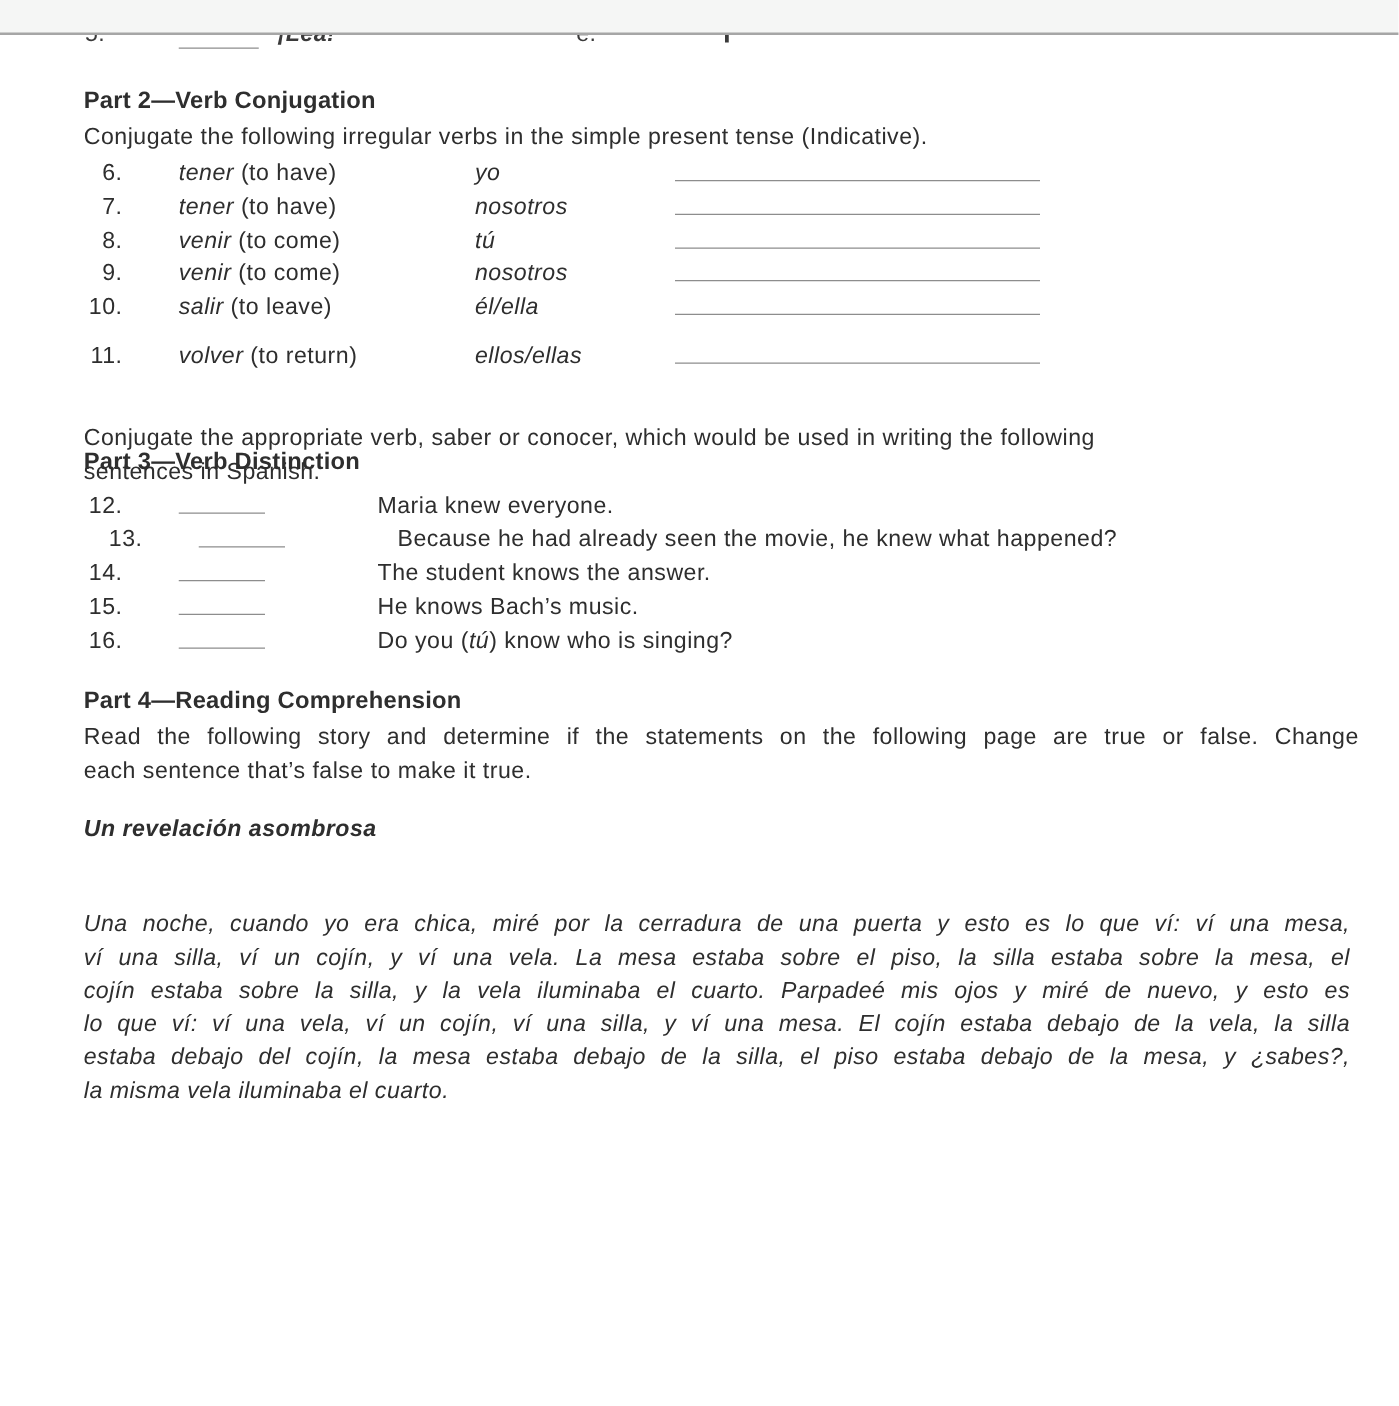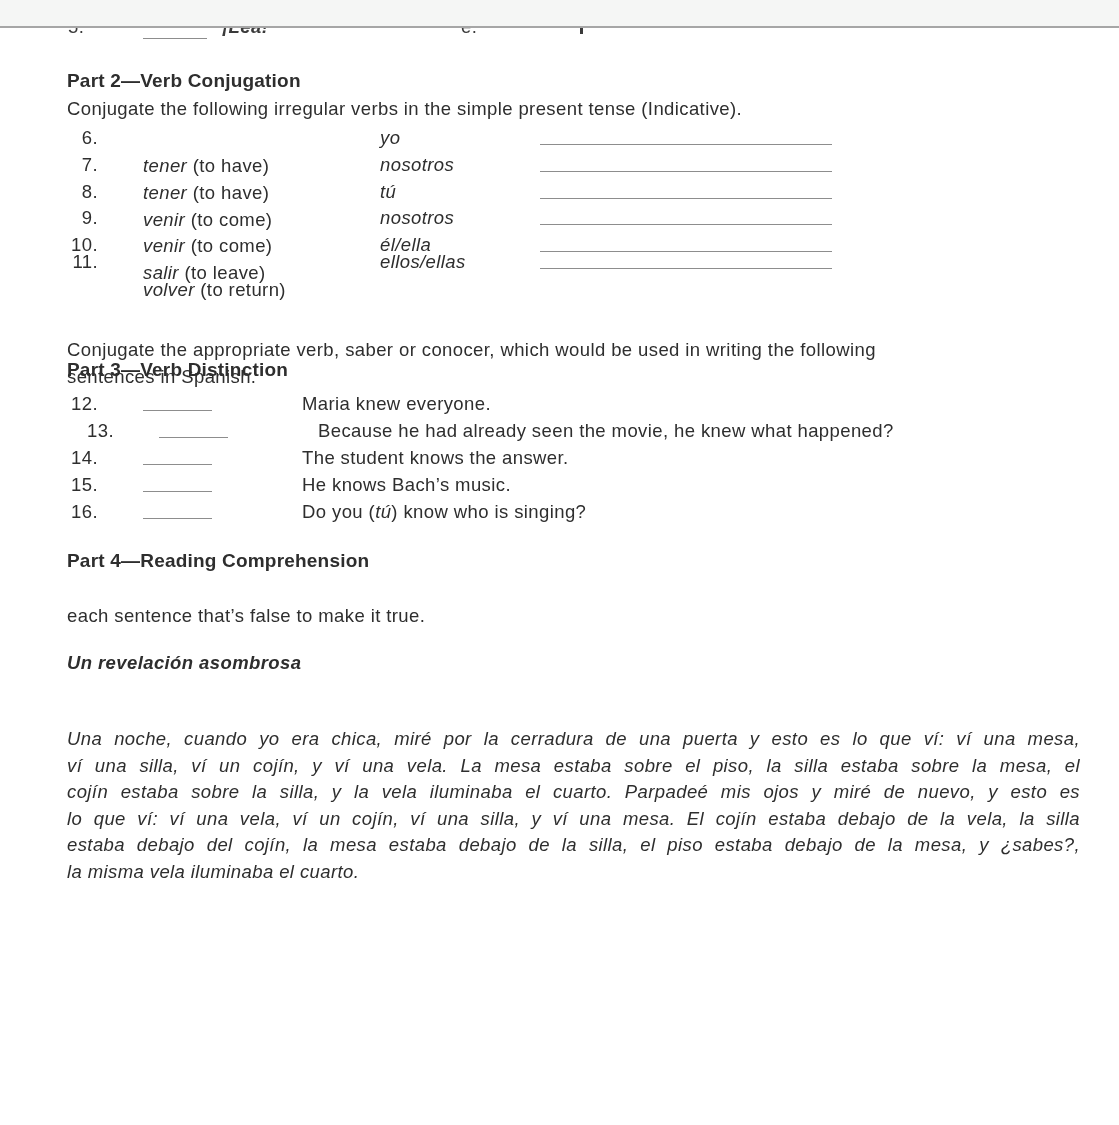--- a/index.html
+++ b/index.html
@@ -18,21 +18,21 @@
 
   .h  { font-weight:bold; font-size:19px; letter-spacing:0.2px; }
   .t  { font-size:18.5px; letter-spacing:0.4px; }
   .it { font-style:italic; }
   .b  { font-weight:bold; }
   .nowrap { white-space:nowrap; }
   .jline  { text-align:justify; text-align-last:justify; }
 
   .row { position:absolute; height:27px; }
   .num   { position:absolute; left:60px; width:38px; text-align:right; }
-  .verb  { position:absolute; left:143px; white-space:nowrap;margin-top:28px; }
+  .verb  { position:absolute; left:143px; white-space:nowrap; }
   .pron  { position:absolute; left:380px; white-space:nowrap; }
   .line2 { position:absolute; left:540px; width:292px; height:17px;
            border-bottom:1.5px solid #8d8d8d; }
   .line3 { position:absolute; left:143px; width:69px;  height:17px;
            border-bottom:1.5px solid #8d8d8d; }
   .sent  { position:absolute; left:302px; white-space:nowrap; }
 
   .story { font-style:italic; line-height:26.6px; }
   .center { }
 </style>
@@ -74,21 +74,21 @@
     <span class="verb"><span class="it">venir</span><span> (to come)</span></span>
     <span class="pron it">nosotros</span>
     <span class="line2"></span>
   </div>
   <div class="row t" style="top:234px; left:0; width:1119px;">
     <span class="num">10.</span>
     <span class="verb"><span class="it">salir</span><span> (to leave)</span></span>
     <span class="pron it">él/ella</span>
     <span class="line2"></span>
   </div>
-  <div class="row t" style="top:251px; left:0; width:1119px;text-decoration:underline;">
+  <div class="row t" style="top:273px; left:0; width:1119px;text-decoration:underline;">
     <span class="num">11.</span>
     <span class="verb"><span class="it">volver</span><span> (to return)</span></span>
     <span class="pron it">ellos/ellas</span>
     <span class="line2"></span>
   </div>
 
   <div class="abs h nowrap" style="left:67px; top:311px;margin-top:48px;">Part 3—Verb Distinction</div>
   <div class="abs t nowrap" style="left:67px; top:339px;">Conjugate the appropriate verb, saber or conocer, which would be used in writing the following</div>
   <div class="abs t nowrap" style="left:67px; top:366px;">sentences in Spanish.</div>
 
@@ -112,20 +112,21 @@
     <span class="line3"></span>
     <span class="sent"><span>He knows Bach’s music.</span><span class="it"></span><span></span></span>
   </div>
   <div class="row t" style="top:501px; left:0; width:1119px;">
     <span class="num">16.</span>
     <span class="line3"></span>
     <span class="sent"><span>Do you (</span><span class="it">tú</span><span>) know who is singing?</span></span>
   </div>
 
   <div class="abs h nowrap" style="left:67px; top:550px;">Part 4—Reading Comprehension</div>
+  <div class="abs t jline" style="left:67px; top:578px; width:1020px;">Read the following story and determine if the statements on the following page are true or false. Change</div>
   <div class="abs t nowrap" style="left:67px; top:605px;">each sentence that’s false to make it true.</div>
 
   <div class="abs t it b center" style="left:67px; top:652px; width:1026px;">Un revelación asombrosa</div>
 
   <div class="abs t story" style="left:67px; top:726px; width:1013px;">
     <div class="jline">Una noche, cuando yo era chica, miré por la cerradura de una puerta y esto es lo que ví: ví una mesa,</div>
     <div class="jline">ví una silla, ví un cojín, y ví una vela. La mesa estaba sobre el piso, la silla estaba sobre la mesa, el</div>
     <div class="jline">cojín estaba sobre la silla, y la vela iluminaba el cuarto. Parpadeé mis ojos y miré de nuevo, y esto es</div>
     <div class="jline">lo que ví: ví una vela, ví un cojín, ví una silla, y ví una mesa. El cojín estaba debajo de la vela, la silla</div>
     <div class="jline">estaba debajo del cojín, la mesa estaba debajo de la silla, el piso estaba debajo de la mesa, y ¿sabes?,</div>

